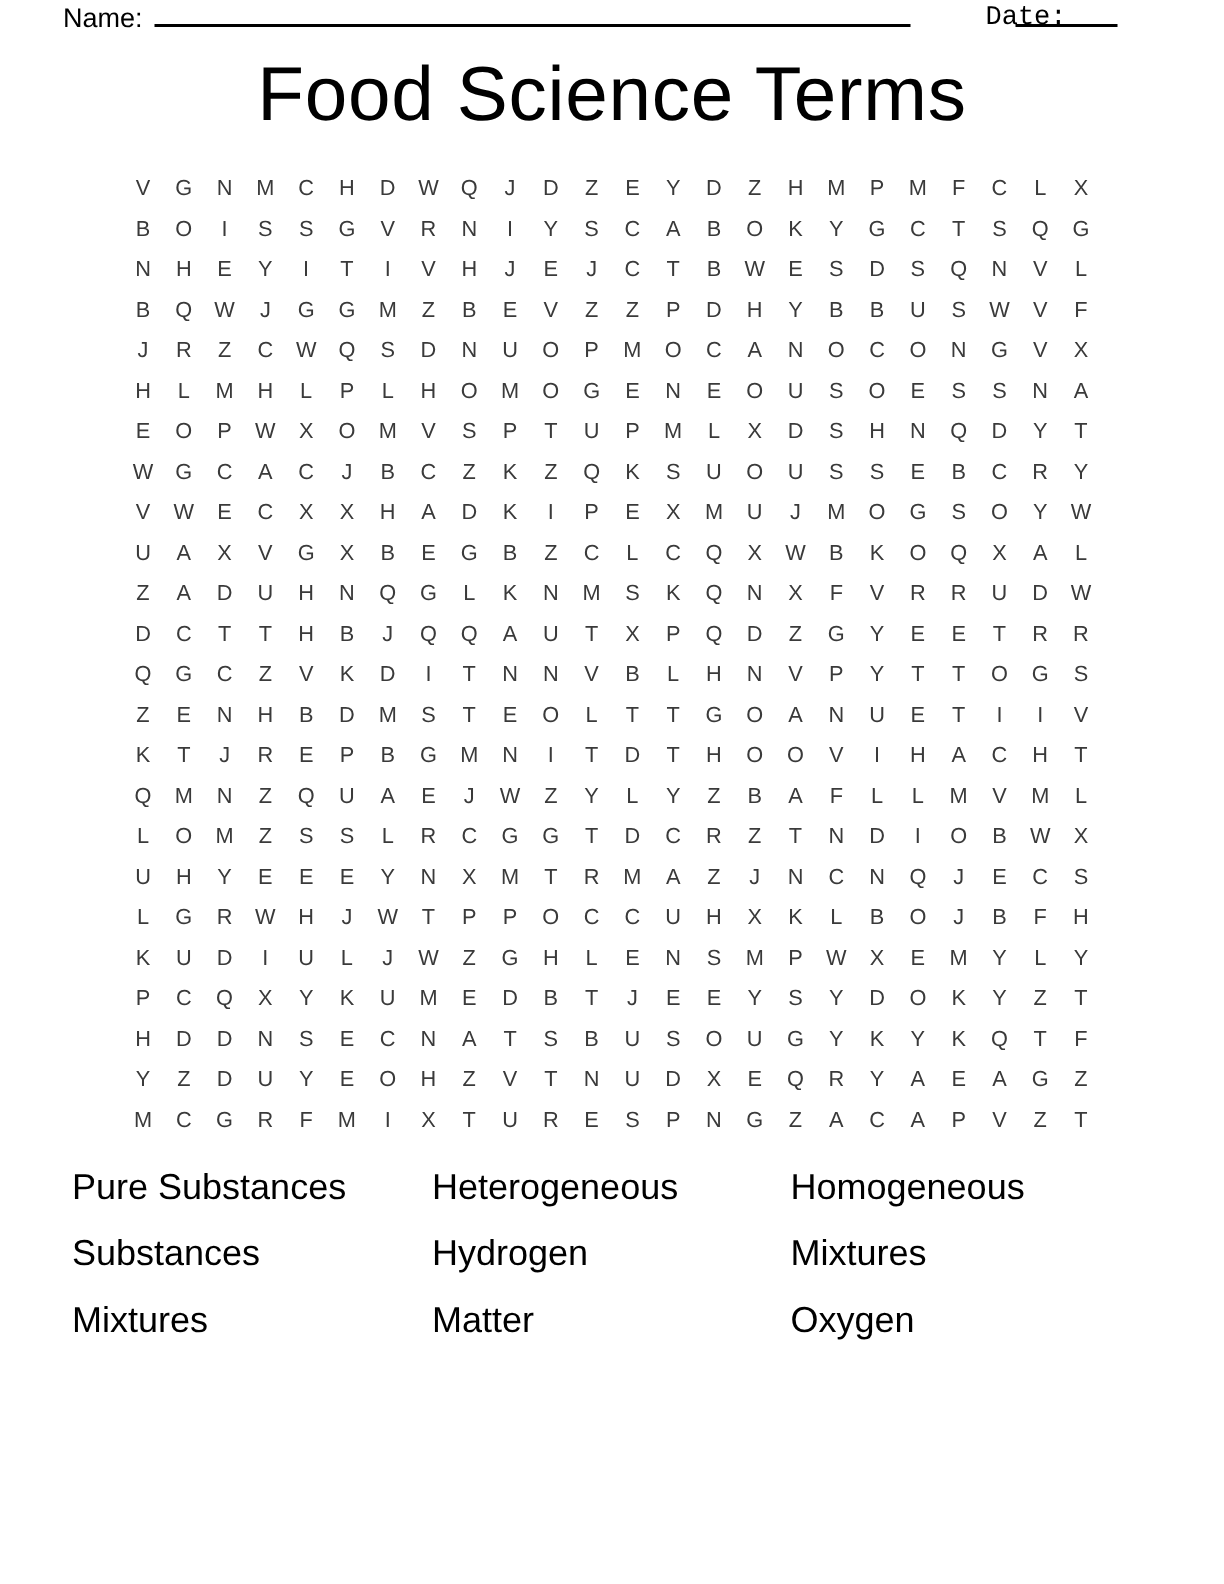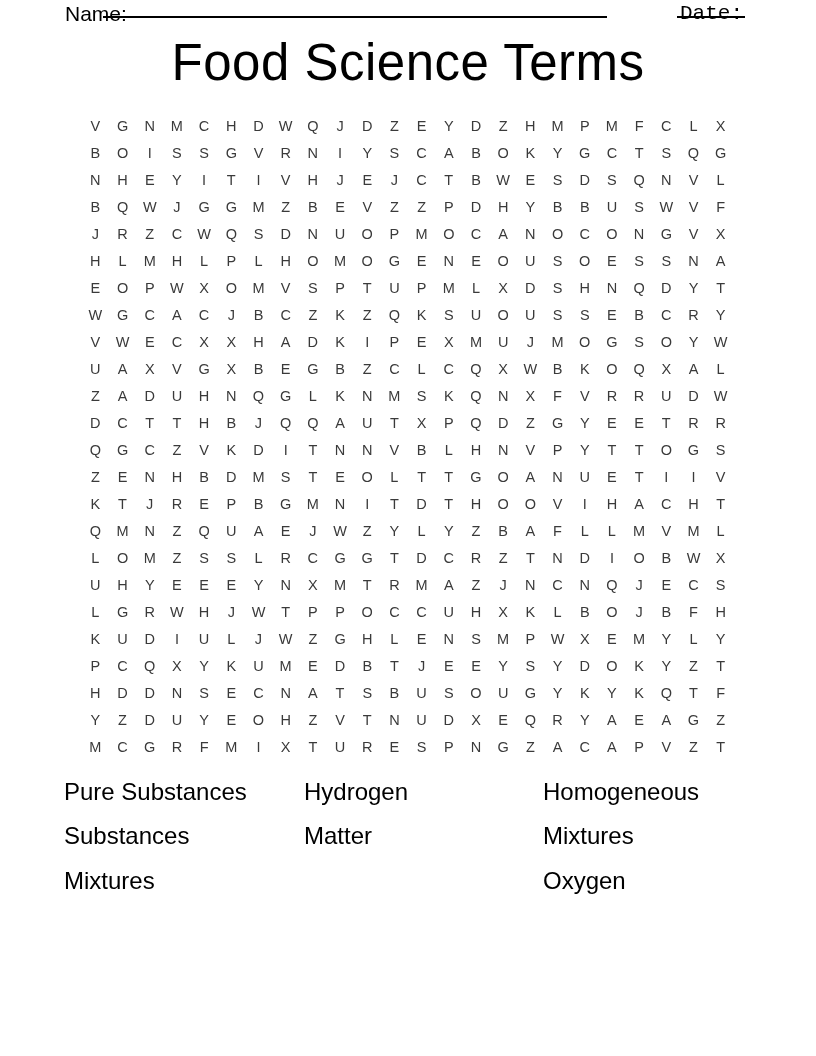--- a/index.html
+++ b/index.html
@@ -7,24 +7,23 @@
     position: relative;
     width: 816px;
     height: 1056px;
     background: #ffffff;
     font-family: "Liberation Sans", "DejaVu Sans", sans-serif;
     color: #000000;
     overflow: hidden;
   }
   .hdr-label {
     position: absolute;
-    font-size: 21px;
+    font-size: 18px;
     font-weight: 400;
     top: 2px;
-    margin-left: 23px;
   }
   .name-label { left: 42px; }
   .date-label { left: 657px; font-family: Liberation Mono, monospace; }
   .fill-line {
     position: absolute;
     top: 16px;
     height: 0;
     border-bottom: 2px solid #000000;
   }
   .name-line { left: 103px; width: 504px; }
@@ -52,21 +51,21 @@
   .cell {
     display: flex;
     align-items: center;
     justify-content: center;
     font-size: 14.5px;
     font-weight: 400;
   }
   .words {
     position: absolute;
     top: 777px;
-    left: 64px;
+    left: 48px;
     display: flex;
   }
   .word-col { display: flex; flex-direction: column; }
   .word-col-0 { width: 240px; }
   .word-col-1 { width: 239px; }
   .word-item {
     height: 44.3px;
     font-size: 24px;
     line-height: 30px;
     font-weight: 400;
@@ -665,20 +664,21 @@
       <div class="cell">T</div>
     </div>
 
   <div class="words">
       <div class="word-col word-col-0">
         <div class="word-item">Pure Substances</div>
         <div class="word-item">Substances</div>
         <div class="word-item">Mixtures</div>
       </div>
       <div class="word-col word-col-1">
+        <div class="word-item">Heterogeneous</div>
         <div class="word-item">Hydrogen</div>
         <div class="word-item">Matter</div>
       </div>
       <div class="word-col word-col-2">
         <div class="word-item">Homogeneous</div>
         <div class="word-item">Mixtures</div>
         <div class="word-item">Oxygen</div>
       </div>
     </div>
 

